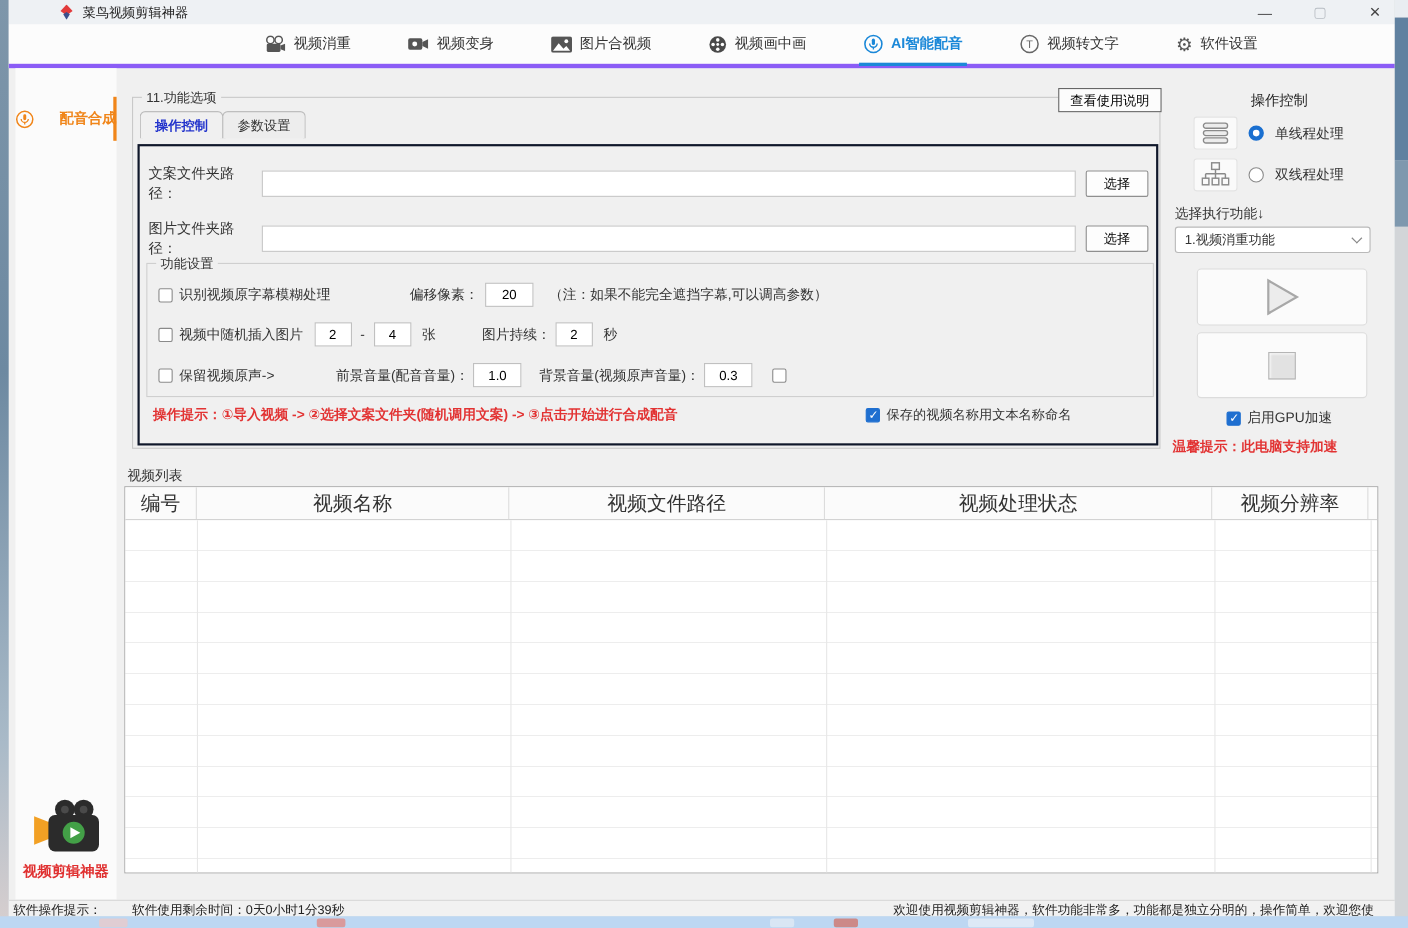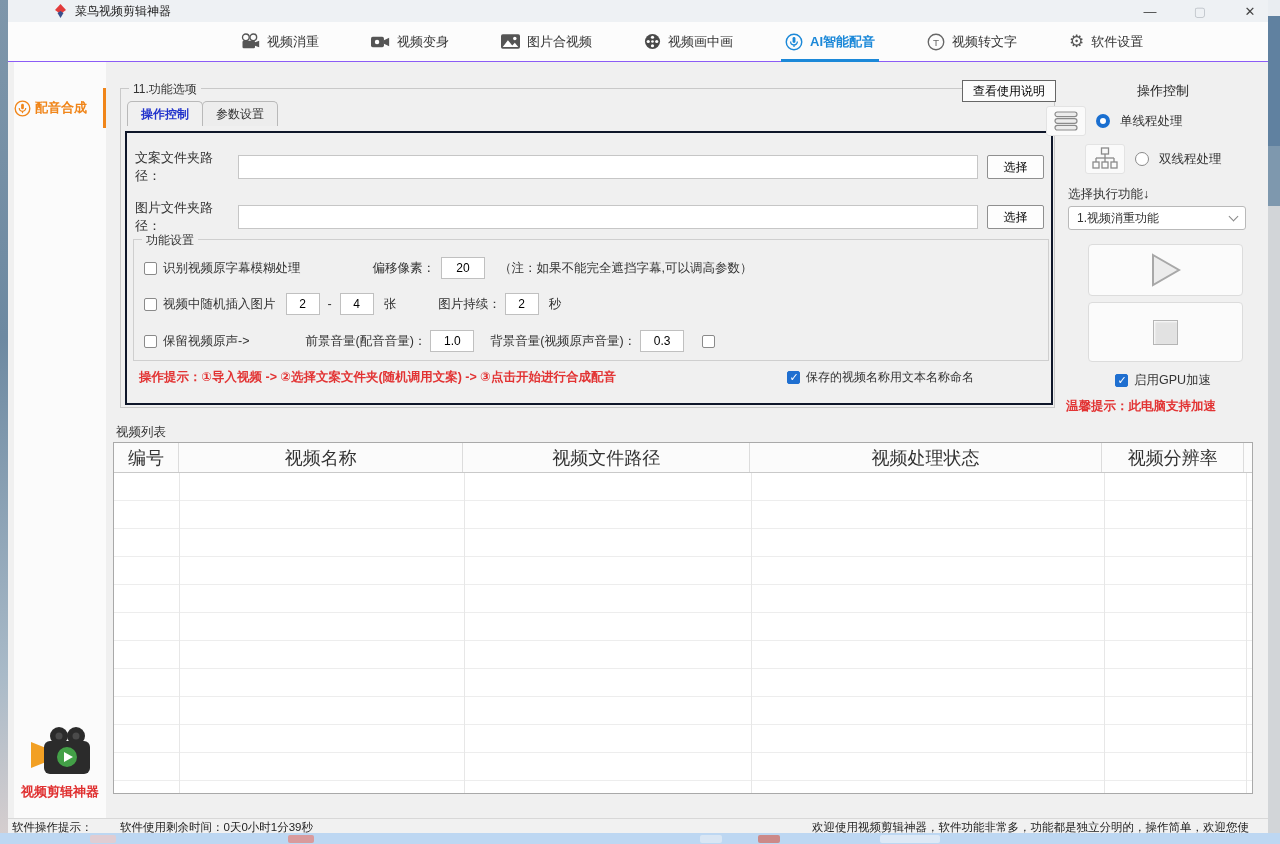--- a/index.html
+++ b/index.html
@@ -23,31 +23,31 @@
   .titlebar { position:absolute; left:8px; top:0; width:1260px; height:22px; background:#eef1f4;
     display:flex; align-items:center; }
   .titlebar .app-ico { margin-left:46px; width:13px; height:14px; }
   .titlebar .title { margin-left:8px; font-size:12px; color:#222; }
   .win-controls { position:absolute; right:10px; top:0; height:22px; display:flex; align-items:center; gap:34px; }
   .win-btn { width:16px; text-align:center; font-size:13px; color:#444; cursor:default; }
   .win-btn.max { color:#b9bec4; }
 
   
   .navbar { position:absolute; left:8px; top:22px; width:1260px; height:40px; background:#fcfcfc;
-    border-bottom:1px solid #8b5cf6; display:flex; align-items:center; padding-left:232px; gap:52px; }
+    border-bottom:4px solid #8b5cf6; display:flex; align-items:center; padding-left:232px; gap:52px; }
   .nav-tab { position:relative; height:40px; display:flex; align-items:center; gap:7px; font-size:13px; color:#333; }
   .nav-tab svg, .nav-tab .glyph { flex:none; }
   .nav-tab .glyph { font-size:17px; color:#555; line-height:1; }
   .nav-tab.active { color:#1b88d8; font-weight:bold; }
   .nav-tab.active::after { content:""; position:absolute; left:-4px; right:-4px; bottom:0; height:3px; background:#1b88d8; }
 
   
   .sidebar { position:absolute; left:14px; top:62px; width:92px; height:756px; background:#fbfbfb; }
   .side-item { position:absolute; left:0; top:24px; width:92px; height:44px; display:flex; align-items:center;
-    justify-content:flex-start; gap:4px; color:#f08519; font-weight:bold; font-size:13px; }
+    justify-content:space-between; gap:4px; color:#f08519; font-weight:bold; font-size:13px; }
   .side-item::after { content:""; position:absolute; right:0; top:2px; bottom:2px; width:3px; background:#f08519; }
   .logo-box { position:absolute; left:0; top:664px; width:92px; text-align:center; }
   .logo-caption { margin-top:4px; color:#e03030; font-weight:bold; font-size:13px; }
 
   
   .group { position:absolute; border:1px solid #c9c9c9; }
   .group-label { position:absolute; top:-8px; left:8px; background:#f0f0f0; padding:0 4px; font-size:12px; color:#333; }
   .main-group { left:120px; top:88px; width:935px; height:320px; }
   .help-btn { position:absolute; right:-2px; top:-9px; height:22px; padding:0 10px; background:#fcfcfc;
     border:1px solid #666; font-size:12px; display:flex; align-items:center; }
@@ -283,21 +283,21 @@
     </div>
     <div class="prow" style="left:660px; top:236px;">
       <span class="cbx checked"></span>
       <span>保存的视频名称用文本名称命名</span>
     </div>
   </div>
 </div>
 
 <div class="ctl-title">操作控制</div>
 
-<div class="thread-row" style="left:1046px; top:106px;gap:10px;">
+<div class="thread-row" style="left:1085px; top:106px;gap:10px;">
   <span class="icon-chip">
     <svg width="26" height="22" viewBox="0 0 26 22">
       <rect x="2" y="2" width="22" height="4.6" rx="2.3" fill="#ececec" stroke="#8a8a8a" stroke-width="1.2"></rect>
       <rect x="2" y="8.7" width="22" height="4.6" rx="2.3" fill="#ececec" stroke="#8a8a8a" stroke-width="1.2"></rect>
       <rect x="2" y="15.4" width="22" height="4.6" rx="2.3" fill="#ececec" stroke="#8a8a8a" stroke-width="1.2"></rect>
     </svg>
   </span>
   <span class="radio selected"></span>
   <span class="ctl-label">单线程处理</span>
 </div>

